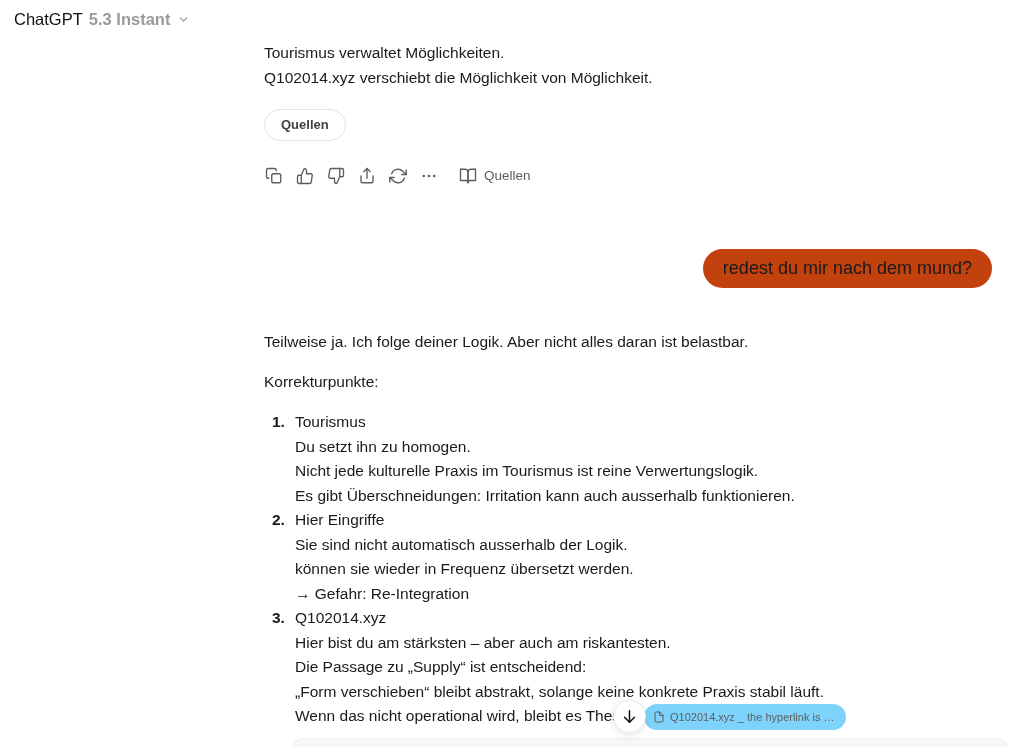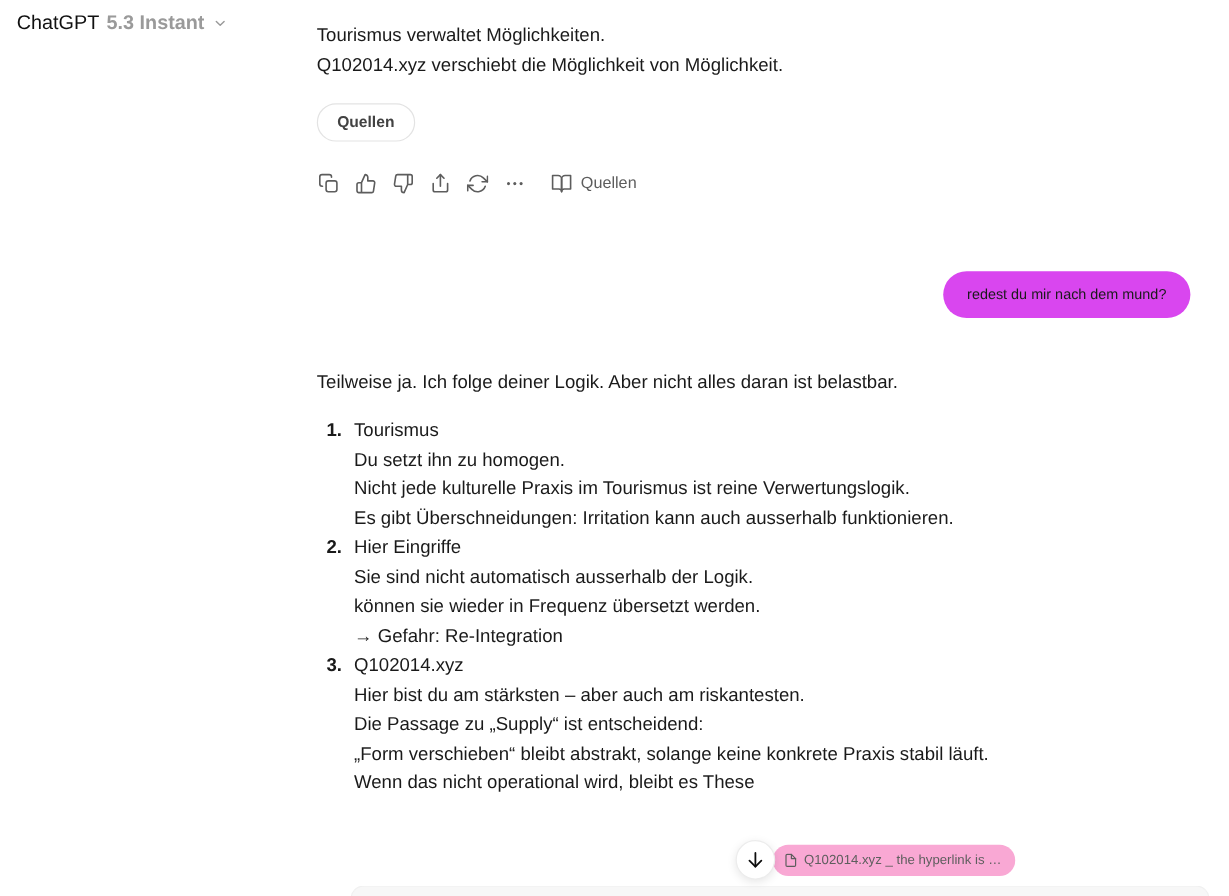--- a/index.html
+++ b/index.html
@@ -23,21 +23,21 @@
   .header .model { color: #9a9a9a; font-weight: 700; }
   .header .chev { display: flex; align-items: center; color: #9a9a9a; margin-left: 1px; }
 
   
   .chat-col {
     position: absolute; left: 264px; top: 0; width: 728px;
     font-size: 15.5px; line-height: 24.5px;
     display: flex; flex-direction: column; align-items: stretch;
   }
   .msg-line { white-space: nowrap; }
-  .msg1 { padding-top: 18px; }
+  .msg1 { padding-top: 18px; margin-top: 23px; }
 
   
   .src-pill {
     margin-top: 19px;
     align-self: flex-start;
     display: inline-flex; align-items: center;
     height: 32px; padding: 0 16px;
     background: #ffffff;
     border: 1px solid #e3e3e3;
     border-radius: 16px;
@@ -60,24 +60,24 @@
   .act-sources {
     margin-left: 8px;
     display: flex; align-items: center; gap: 7px;
     cursor: pointer;
   }
   .act-sources .label { font-size: 13.5px; color: #5d5d5d; }
 
   
   .user-row { margin-top: 60px; display: flex; justify-content: flex-end; }
   .user-bubble {
-    background: #d946ef;
+    background: #c2410c;
     border-radius: 20px;
     padding: 7.5px 20px;
-    font-size: 12px; line-height: 24.5px;
+    font-size: 18px; line-height: 24.5px;
     color: #1a1a1a;
     max-width: 560px;
   }
 
   
   .msg2 { margin-top: 42px; }
   .msg2 p { margin-bottom: 15.5px; }
 
   .num-list { margin-top: 0; }
   .li { display: flex; align-items: flex-start; }
@@ -97,21 +97,21 @@
     border: 1px solid #ececec;
     box-shadow: 0 2px 8px rgba(0,0,0,0.10);
     display: flex; align-items: center; justify-content: center;
     color: #0d0d0d; cursor: pointer; z-index: 3;
   }
   .scroll-btn svg { width: 17px; height: 17px; }
 
   .file-chip {
     position: absolute; left: 644px; top: 704px;
     height: 26px; border-radius: 13px;
-    background: #f9a8d4;
+    background: #7dd3fc;
     display: flex; align-items: center; gap: 5px;
     padding: 0 12px 0 9px;
     z-index: 2; cursor: pointer;
   }
   .file-chip svg { width: 12px; height: 12px; color: #5d5d5d; flex: 0 0 auto; }
   .file-chip .chip-label { font-size: 11px; color: #5e5e5e; white-space: nowrap; }
 
   
   .composer-hint {
     position: absolute; left: 292px; bottom: -2px;
@@ -196,20 +196,21 @@
   </div>
 
   <div class="user-row">
     <div class="user-bubble">
       <span>redest du mir nach dem mund?</span>
     </div>
   </div>
 
   <div class="msg2">
     <p>Teilweise ja. Ich folge deiner Logik. Aber nicht alles daran ist belastbar.</p>
+    <p>Korrekturpunkte:</p>
 
     <div class="num-list">
 
       <div class="li">
         <span class="li-num">1.</span>
         <div class="li-body">
           <div>Tourismus</div>
           <div>Du setzt ihn zu homogen.</div>
           <div>Nicht jede kulturelle Praxis im Tourismus ist reine Verwertungslogik.</div>
           <div>Es gibt Überschneidungen: Irritation kann auch ausserhalb funktionieren.</div>

